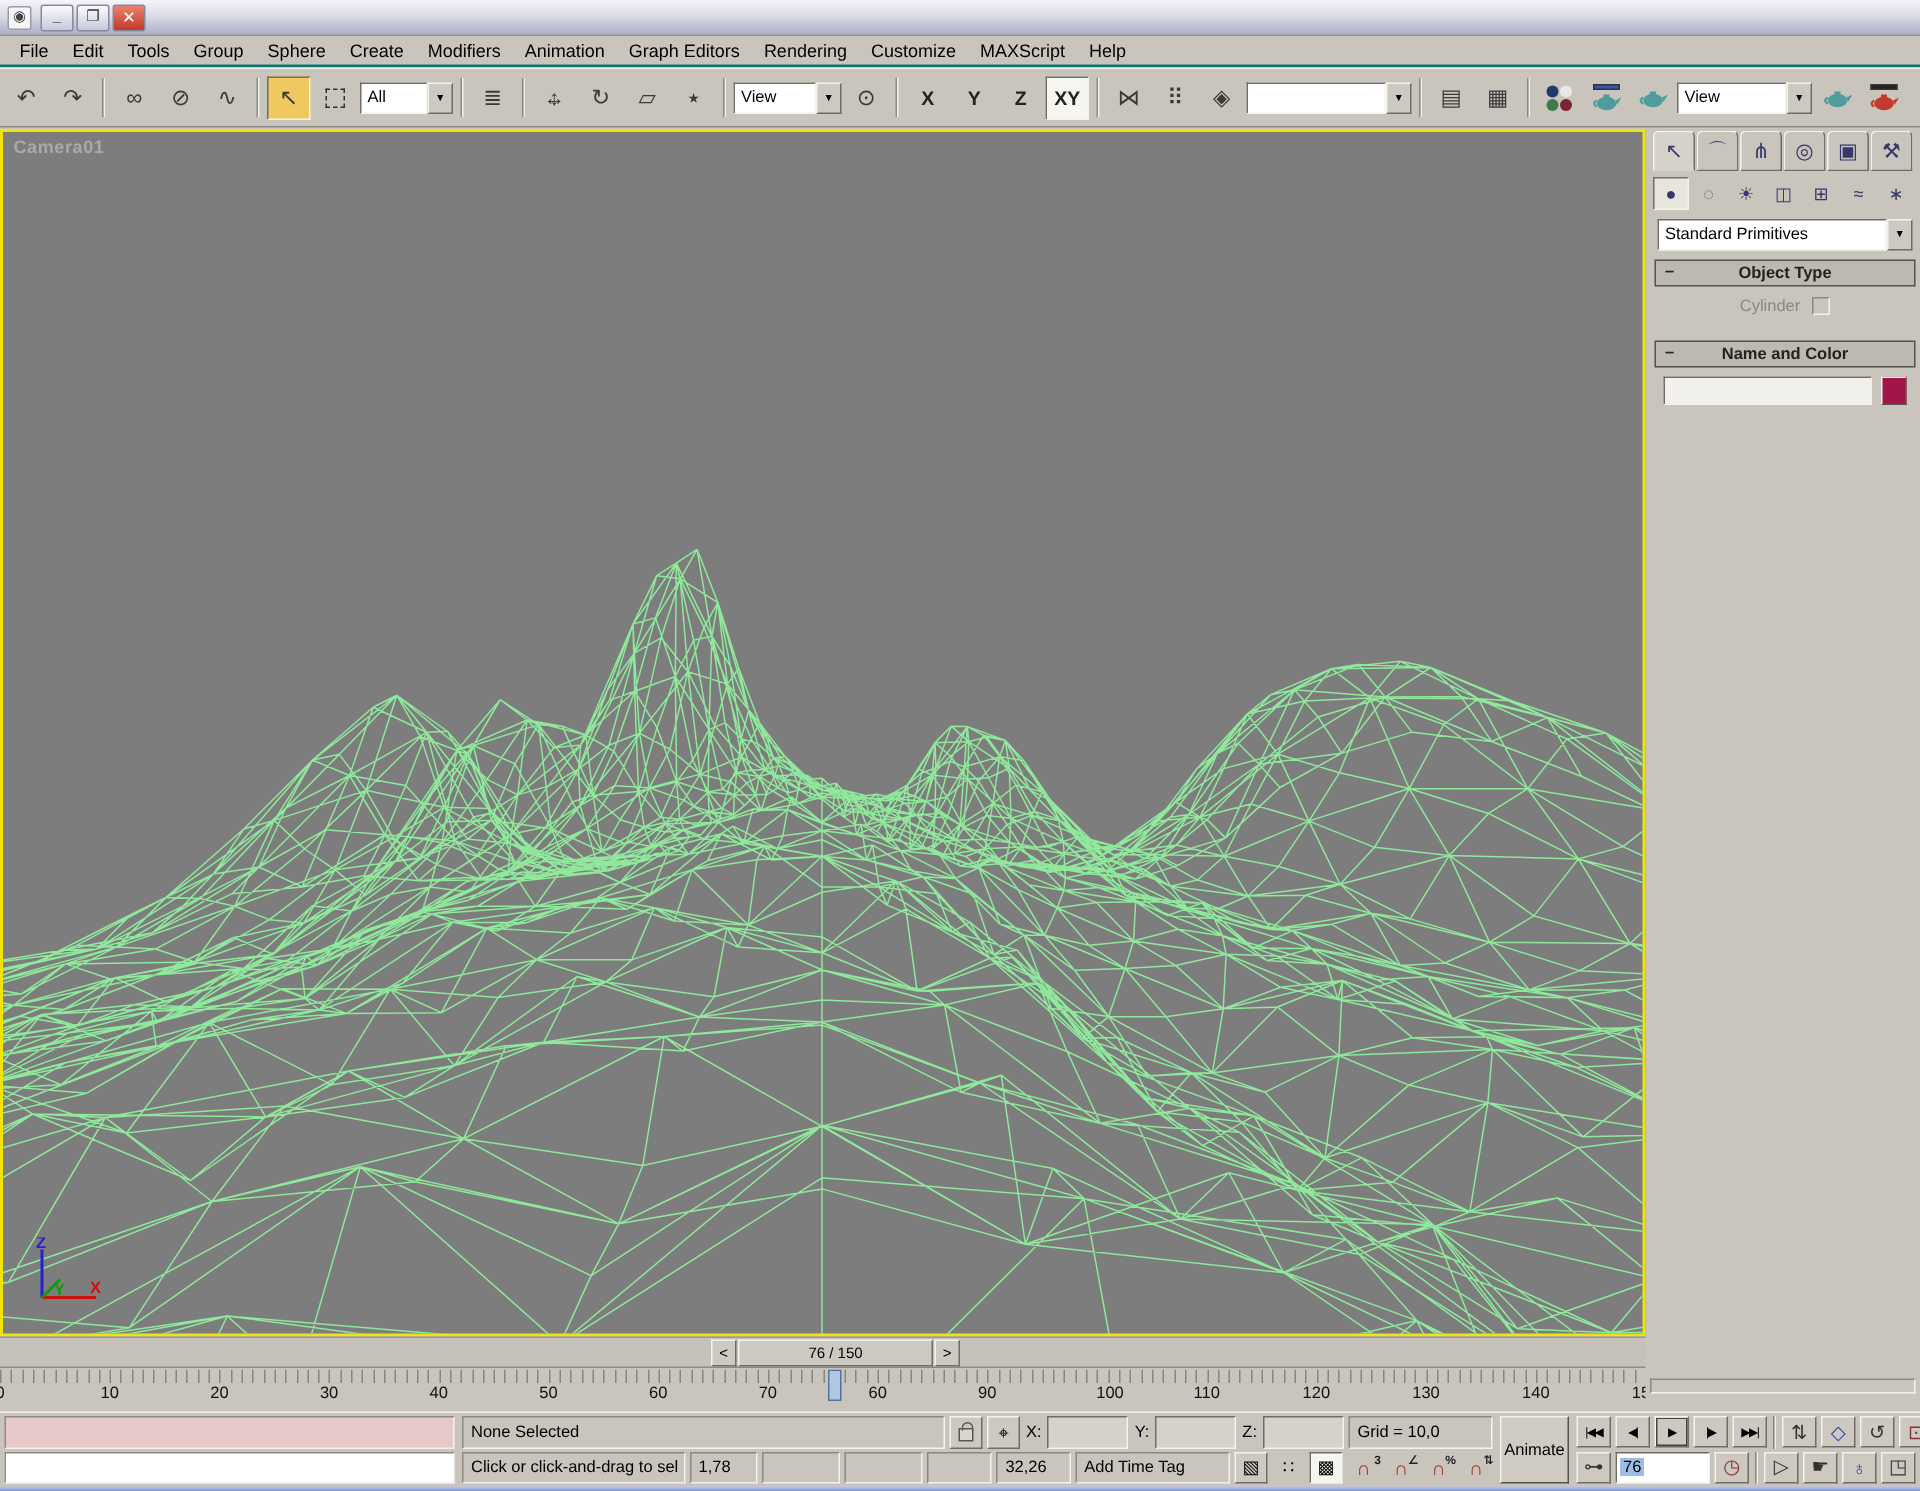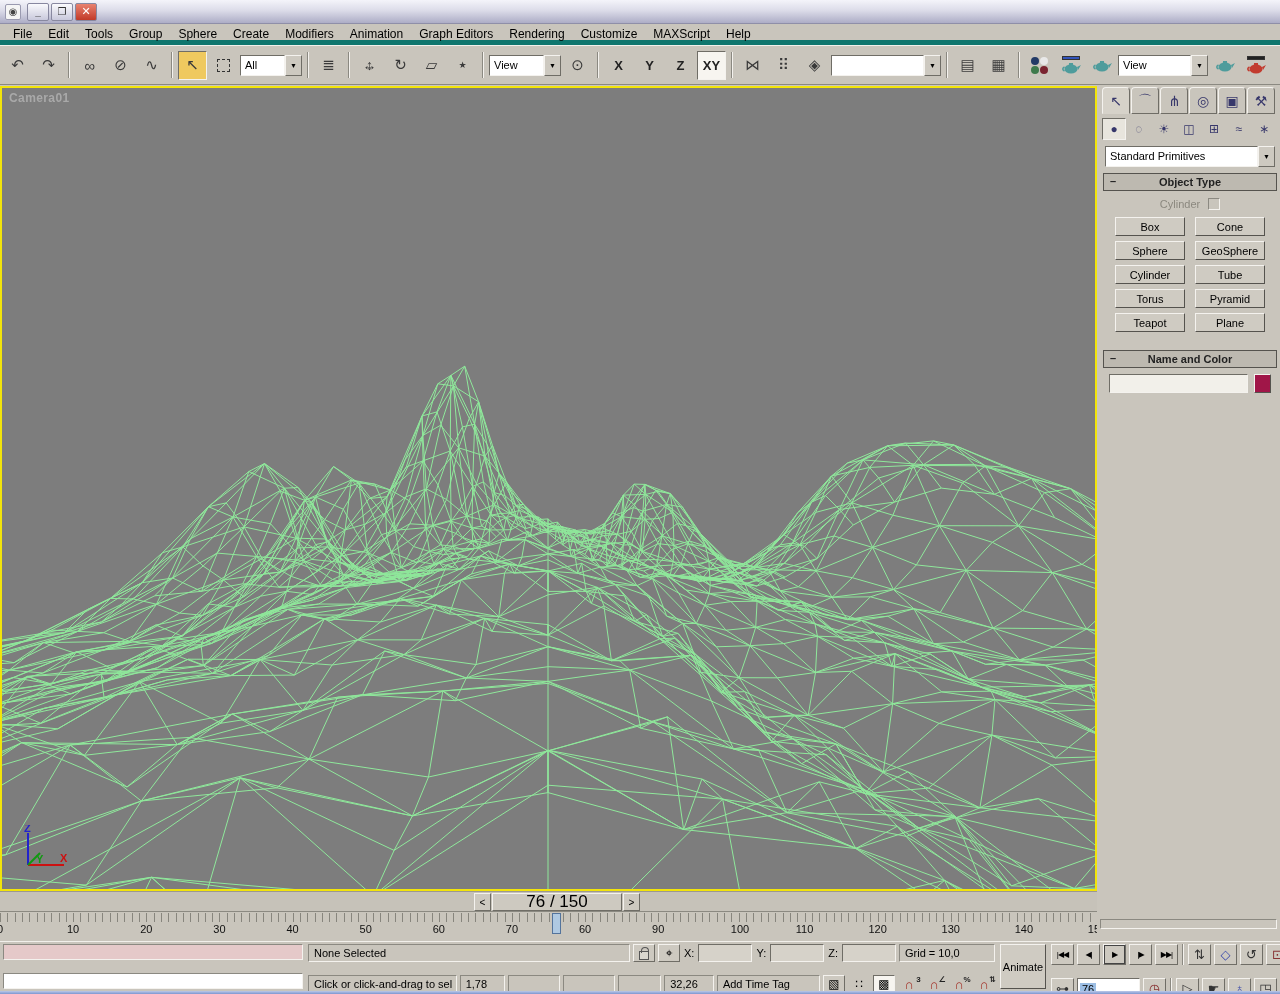--- a/index.html
+++ b/index.html
@@ -7,21 +7,21 @@
 body{font-family:"Liberation Sans","DejaVu Sans",sans-serif;font-size:11px;background:#C9C5BC;color:#000;position:relative;}
 .raised{border:1px solid;border-color:#F4F2EE #6F6D66 #6F6D66 #F4F2EE;background:#CDC9C0;}
 
 .titlebar{position:absolute;left:0;top:0;right:0;height:24px;background:linear-gradient(180deg,#F4F4FA 0%,#DCDCE9 45%,#ADADC6 100%);display:flex;align-items:center;padding:0 5px;gap:6px;border-bottom:1px solid #8F8FA8;}
 .appicon{width:16px;height:16px;background:#F5F5F5;border:1px solid #9A9AB0;border-radius:2px;display:flex;align-items:center;justify-content:center;font-size:10px;color:#444;}
 .title{font-weight:bold;font-size:13px;flex:1;}
 .winbtns{display:flex;gap:2px;}
 .winbtn{width:22px;height:18px;border:1px solid #8888A0;border-radius:2px;background:linear-gradient(180deg,#FAFAFD,#C9C9DC);display:flex;align-items:center;justify-content:center;font-size:10px;font-weight:bold;color:#333;}
 .winbtn.close{background:linear-gradient(180deg,#E8826F,#C23A28);color:#fff;font-size:11px;}
 
-.menubar{position:absolute;top:24px;left:0;right:0;height:21px;display:flex;padding-left:5px;background:#C9C5BC;border-bottom:5px solid #0f766e;}
+.menubar{position:absolute;top:24px;left:0;right:0;height:21px;display:flex;padding-left:5px;background:#C9C5BC;border-bottom:2px solid #0f766e;}
 .menu-item{padding:3px 8px;font-size:12px;}
 
 .toolbar{position:absolute;top:45px;left:0;right:0;height:40px;display:flex;align-items:center;padding:0 3px;gap:2px;background:#C9C5BC;border-top:1px solid #F2F0EB;border-bottom:1px solid #8B8981;overflow:hidden;}
 .tbtn{width:29px;height:29px;flex:none;display:flex;align-items:center;justify-content:center;font-size:15px;color:#3A3A3A;background:transparent;border:1px solid transparent;position:relative;}
 .tbtn.py{background:#EFC95F;border-color:#6F6D66 #F4F2EE #F4F2EE #6F6D66;}
 .tbtn.pw{background:#F7F5F0;border-color:#6F6D66 #F4F2EE #F4F2EE #6F6D66;}
 .tbtn.bold{font-weight:bold;font-size:13px;color:#222;}
 .tsep{width:2px;height:26px;flex:none;border-left:1px solid #8B8981;border-right:1px solid #F4F2EE;margin:0 3px;}
 .dd{height:21px;display:flex;flex:none;}
 .dd-val{background:#fff;border:1px solid;border-color:#6F6D66 #F4F2EE #F4F2EE #6F6D66;padding:3px 4px;font-size:11px;flex:1;overflow:hidden;white-space:nowrap;}
@@ -53,31 +53,31 @@
 .agbox{width:12px;height:12px;border:1px solid;border-color:#8B8981 #F4F2EE #F4F2EE #8B8981;background:#C9C5BC;}
 .objgrid{display:grid;grid-template-columns:1fr 1fr;gap:5px 10px;padding:4px 6px;}
 .pbtn{height:19px;border:1px solid;border-color:#F4F2EE #55534E #55534E #F4F2EE;background:#CFCBC2;font-size:11px;display:flex;align-items:center;justify-content:center;}
 .ncrow{display:flex;gap:6px;padding:6px 6px 8px 6px;align-items:center;}
 .namefield{flex:1;height:19px;background:#F2F0EA;border:1px solid;border-color:#6F6D66 #F4F2EE #F4F2EE #6F6D66;}
 .swatch{width:17px;height:19px;border:1px solid;border-color:#F4F2EE #55534E #55534E #F4F2EE;}
 
 .sliderrow{position:absolute;left:0;top:891px;width:1097px;height:21px;background:#C6C2B9;border-top:1px solid #9B9891;border-bottom:1px solid #8B8981;}
 .sliderasm{position:absolute;top:1px;height:18px;display:flex;gap:1px;}
 .sbtn{width:17px;height:18px;font-size:10px;display:flex;align-items:center;justify-content:center;}
-.shandle{width:130px;height:18px;display:flex;align-items:center;justify-content:center;font-size:17px;}
+.shandle{width:130px;height:18px;display:flex;align-items:center;justify-content:center;font-size:10px;}
 
 .rulerrow{position:absolute;left:0;top:913px;width:1097px;height:28px;background:#C9C5BC;overflow:hidden;}
 .tick{position:absolute;top:0;width:1px;height:9px;background:#87857D;}
 .ticknum{position:absolute;top:10px;transform:translateX(-50%);font-size:11px;color:#111;}
 .framemarker{position:absolute;top:0;width:9px;height:21px;background:#AFC9E2;border:1px solid #54749C;}
 .ruler-right{position:absolute;left:1100px;top:913px;width:177px;height:28px;}
 .ruler-right .groove{margin-top:6px;height:10px;border:1px solid;border-color:#8B8981 #F4F2EE #F4F2EE #8B8981;}
 
 .statusbar{position:absolute;left:0;top:941px;width:1280px;height:50px;background:#C9C5BC;border-top:1px solid #F2F0EB;display:flex;gap:5px;padding:2px 3px;}
-.scol{display:flex;flex-direction:column;gap:13px;}
+.scol{display:flex;flex-direction:column;gap:2px;}
 .srow{display:flex;gap:3px;align-items:stretch;}
 .cell{border:1px solid;border-color:#8B8981 #F4F2EE #F4F2EE #8B8981;background:#C9C5BC;padding:2px 5px;display:flex;align-items:center;font-size:11px;white-space:nowrap;overflow:hidden;}
 .listener-pink{background:#E5C9C9;}
 .listener-white{background:#FFFFFF;}
 .colA{width:300px;flex:none;}
 .colA .cell{height:22px;}
 .colB{flex:1;min-width:0;}
 .colB .srow{height:22px;}
 .xyz-label{display:flex;align-items:center;font-size:11px;padding:0 1px;}
 .xyz-field{width:54px;background:#D6D2C9;border:1px solid;border-color:#6F6D66 #F4F2EE #F4F2EE #6F6D66;}
@@ -339,32 +339,20 @@
     <span class="dd-val">Standard Primitives</span>
     <span class="dd-btn">▼</span>
   </div>
   <div class="rollout">
     <div class="rhead"><span class="minus">–</span><span>Object Type</span></div>
     <div class="rbody">
       <div class="agrow">
         <span>Cylinder</span>
         <span class="agbox"></span>
       </div>
-      <div class="objgrid" id="objgrid">
-          <div class="pbtn">Box</div>
-          <div class="pbtn">Cone</div>
-          <div class="pbtn">Sphere</div>
-          <div class="pbtn">GeoSphere</div>
-          <div class="pbtn">Cylinder</div>
-          <div class="pbtn">Tube</div>
-          <div class="pbtn">Torus</div>
-          <div class="pbtn">Pyramid</div>
-          <div class="pbtn">Teapot</div>
-          <div class="pbtn">Plane</div>
-        </div>
     </div>
   </div>
   <div class="rollout">
     <div class="rhead"><span class="minus">–</span><span>Name and Color</span></div>
     <div class="ncrow">
       <div class="namefield"></div>
       <div class="swatch" id="swatch" style="background: rgb(160, 22, 72);"></div>
     </div>
   </div>
 </div>

